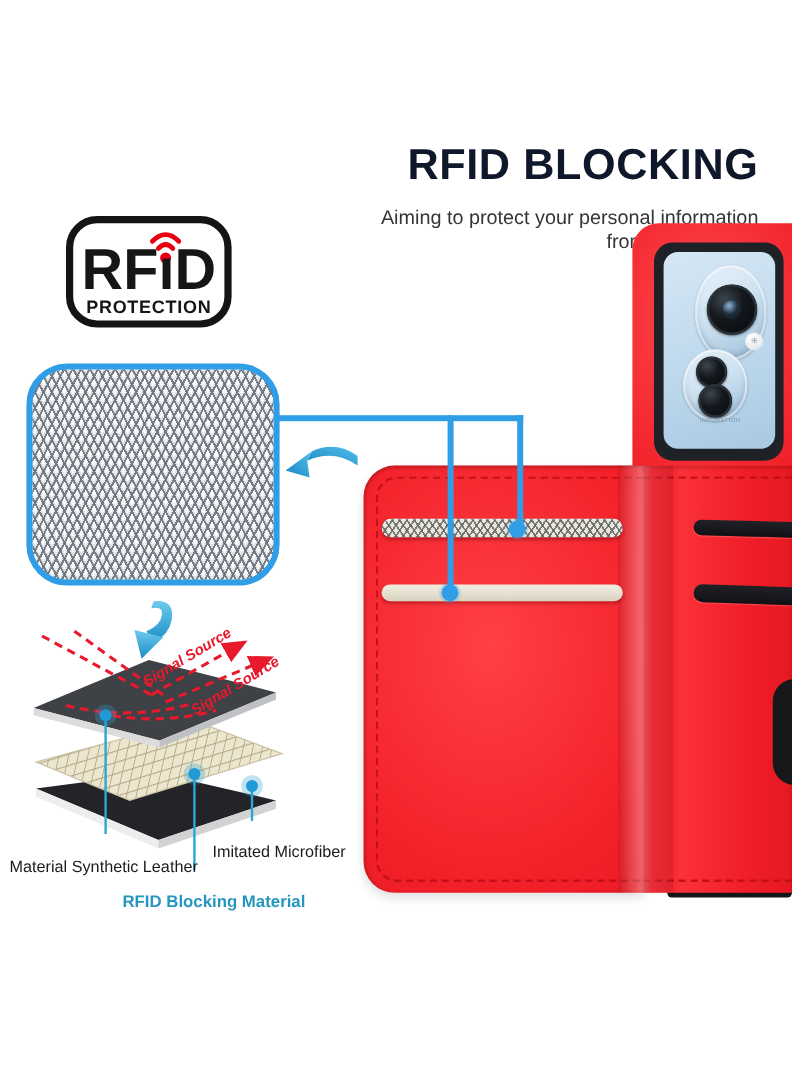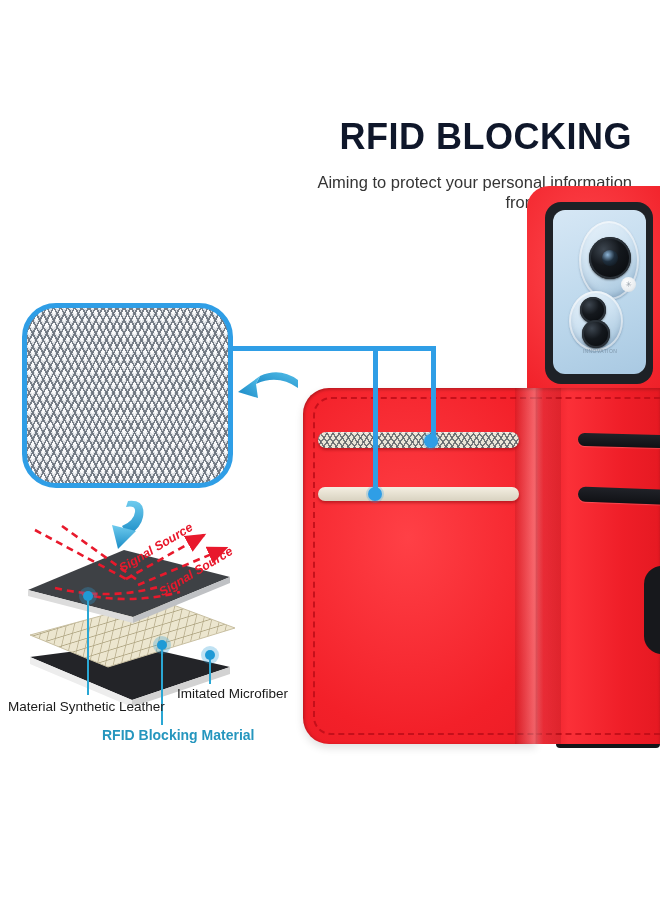--- a/index.html
+++ b/index.html
@@ -81,41 +81,50 @@
   .slot2{left:318px;top:487px;width:201px;height:14px;border-radius:7px;
     background:linear-gradient(#f4efe2,#d8d2c0);
     box-shadow:0 2px 3px rgba(120,5,12,.45);}
   .rslot{background:linear-gradient(#202228,#101115);z-index:4;box-shadow:0 1px 1px rgba(255,120,125,.5);}
   .rslotA{left:578px;top:434px;width:84px;height:13px;border-radius:7px 0 0 7px;transform:rotate(1.5deg);}
   .rslotB{left:578px;top:488px;width:84px;height:15px;border-radius:8px 0 0 8px;transform:rotate(2deg);}
   .cam-cutout{left:644px;top:566px;width:18px;height:88px;border-radius:18px 0 0 18px;background:#17181c;z-index:4;}
   .bottom-sliver{left:556px;top:732px;width:104px;height:16px;background:#141518;z-index:1;border-radius:0 0 4px 4px;}
 
   
-  .layer-label{font-size:13.5px;color:#1b1b1b;z-index:5;}
+  .layer-label{font-size:13.5px;color:#1b1b1b;z-index:5;margin-top:16px;}
   .lbl-premium{left:8px;top:699px;}
   .lbl-microfiber{left:177px;top:686px;}
   .lbl-rfid{left:102px;top:727px;font-size:14px;color:#2596be;font-weight:bold;}
 
   svg{display:block;}
   svg.abs{z-index:5;}
 </style>
 </head>
 <body>
 
 <div id="stage">
 
   <div class="abs header">
     <h1>RFID BLOCKING</h1>
     <div class="sub">
       <div>Aiming to protect your personal information</div>
       <div>from being stolen</div>
     </div>
   </div>
 
+  <div class="abs logo">
+    <svg class="logo-signal" width="34" height="32" viewBox="0 0 34 32">
+      <path d="M6,13 Q17,2 28,13" fill="none" stroke="#e60012" stroke-width="4" stroke-linecap="round"></path>
+      <path d="M11,19 Q17,12.5 23,19" fill="none" stroke="#e60012" stroke-width="4" stroke-linecap="round"></path>
+      <circle cx="17" cy="27" r="4.6" fill="#e60012"></circle>
+    </svg>
+    <div class="logo-rfid"><span>RF</span><span>ı</span><span>D</span></div>
+    <div class="logo-caption">PROTECTION</div>
+  </div>
 
   <div class="abs mesh-square"></div>
 
   <div class="abs line" style="left:230px;top:346px;width:206px;height:5px;"></div>
   <div class="abs line" style="left:373px;top:346px;width:5px;height:150px;"></div>
   <div class="abs line" style="left:431px;top:346px;width:5px;height:96px;"></div>
   <div class="abs dot" style="left:368px;top:487px;"></div>
   <div class="abs dot" style="left:424px;top:434px;"></div>
 
   <svg class="abs" style="left:234px;top:372px;z-index:6;" width="68" height="46" viewBox="0 0 68 46">

